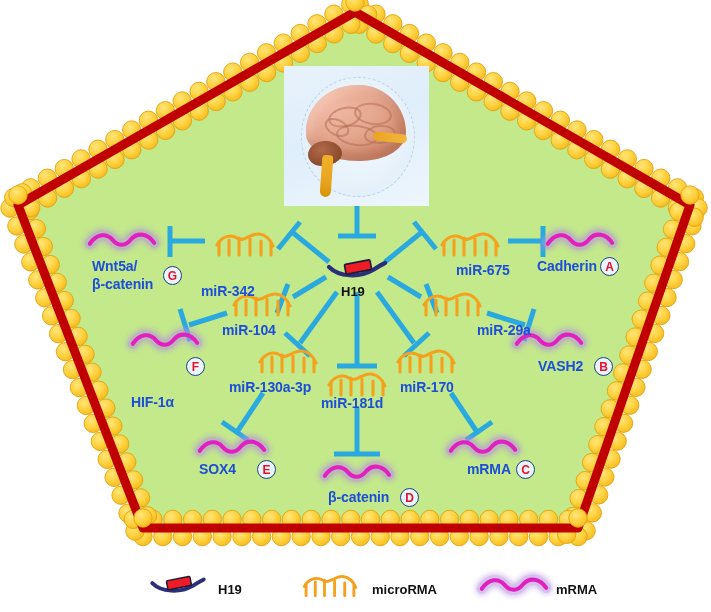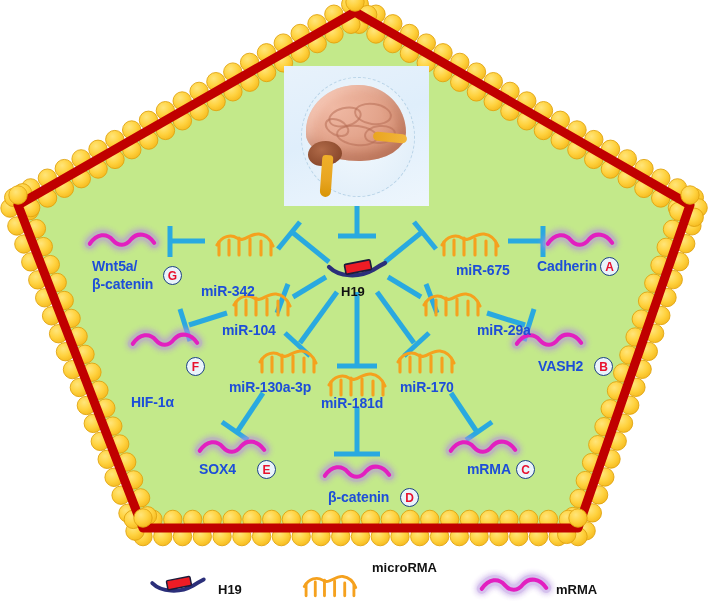--- a/index.html
+++ b/index.html
@@ -715,16 +715,16 @@
   <div class="badge" style="left:257px; top:460px;">E</div>
 
   <div class="node-label" style="left:131px; top:358px;margin-top:36px;">HIF-1α</div>
   <div class="badge" style="left:186px; top:357px;">F</div>
 
   <div class="node-label two-line" style="left:92px; top:258px;">Wnt5a/</div>
   <div class="node-label two-line" style="left:92px; top:276px;">β-catenin</div>
   <div class="badge" style="left:163px; top:266px;">G</div>
 
   <div class="legend-item-label" style="left:218px; top:582px;">H19</div>
-  <div class="legend-item-label" style="left:372px; top:560px;">microRMA</div>
+  <div class="legend-item-label" style="left:372px; top:582px;">microRMA</div>
   <div class="legend-item-label" style="left:556px; top:582px;">mRMA</div>
 
 </div>
 
 </body></html>

